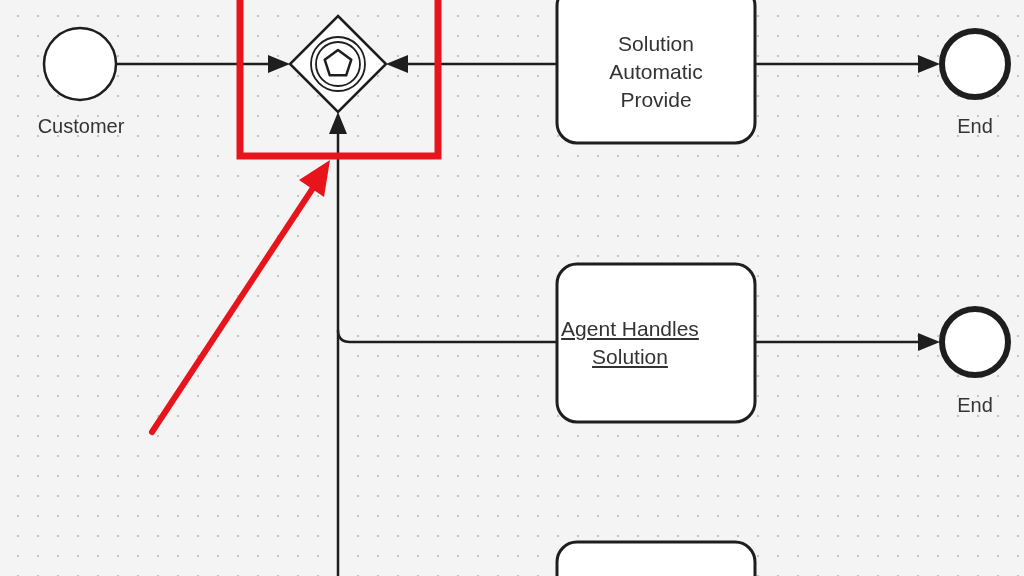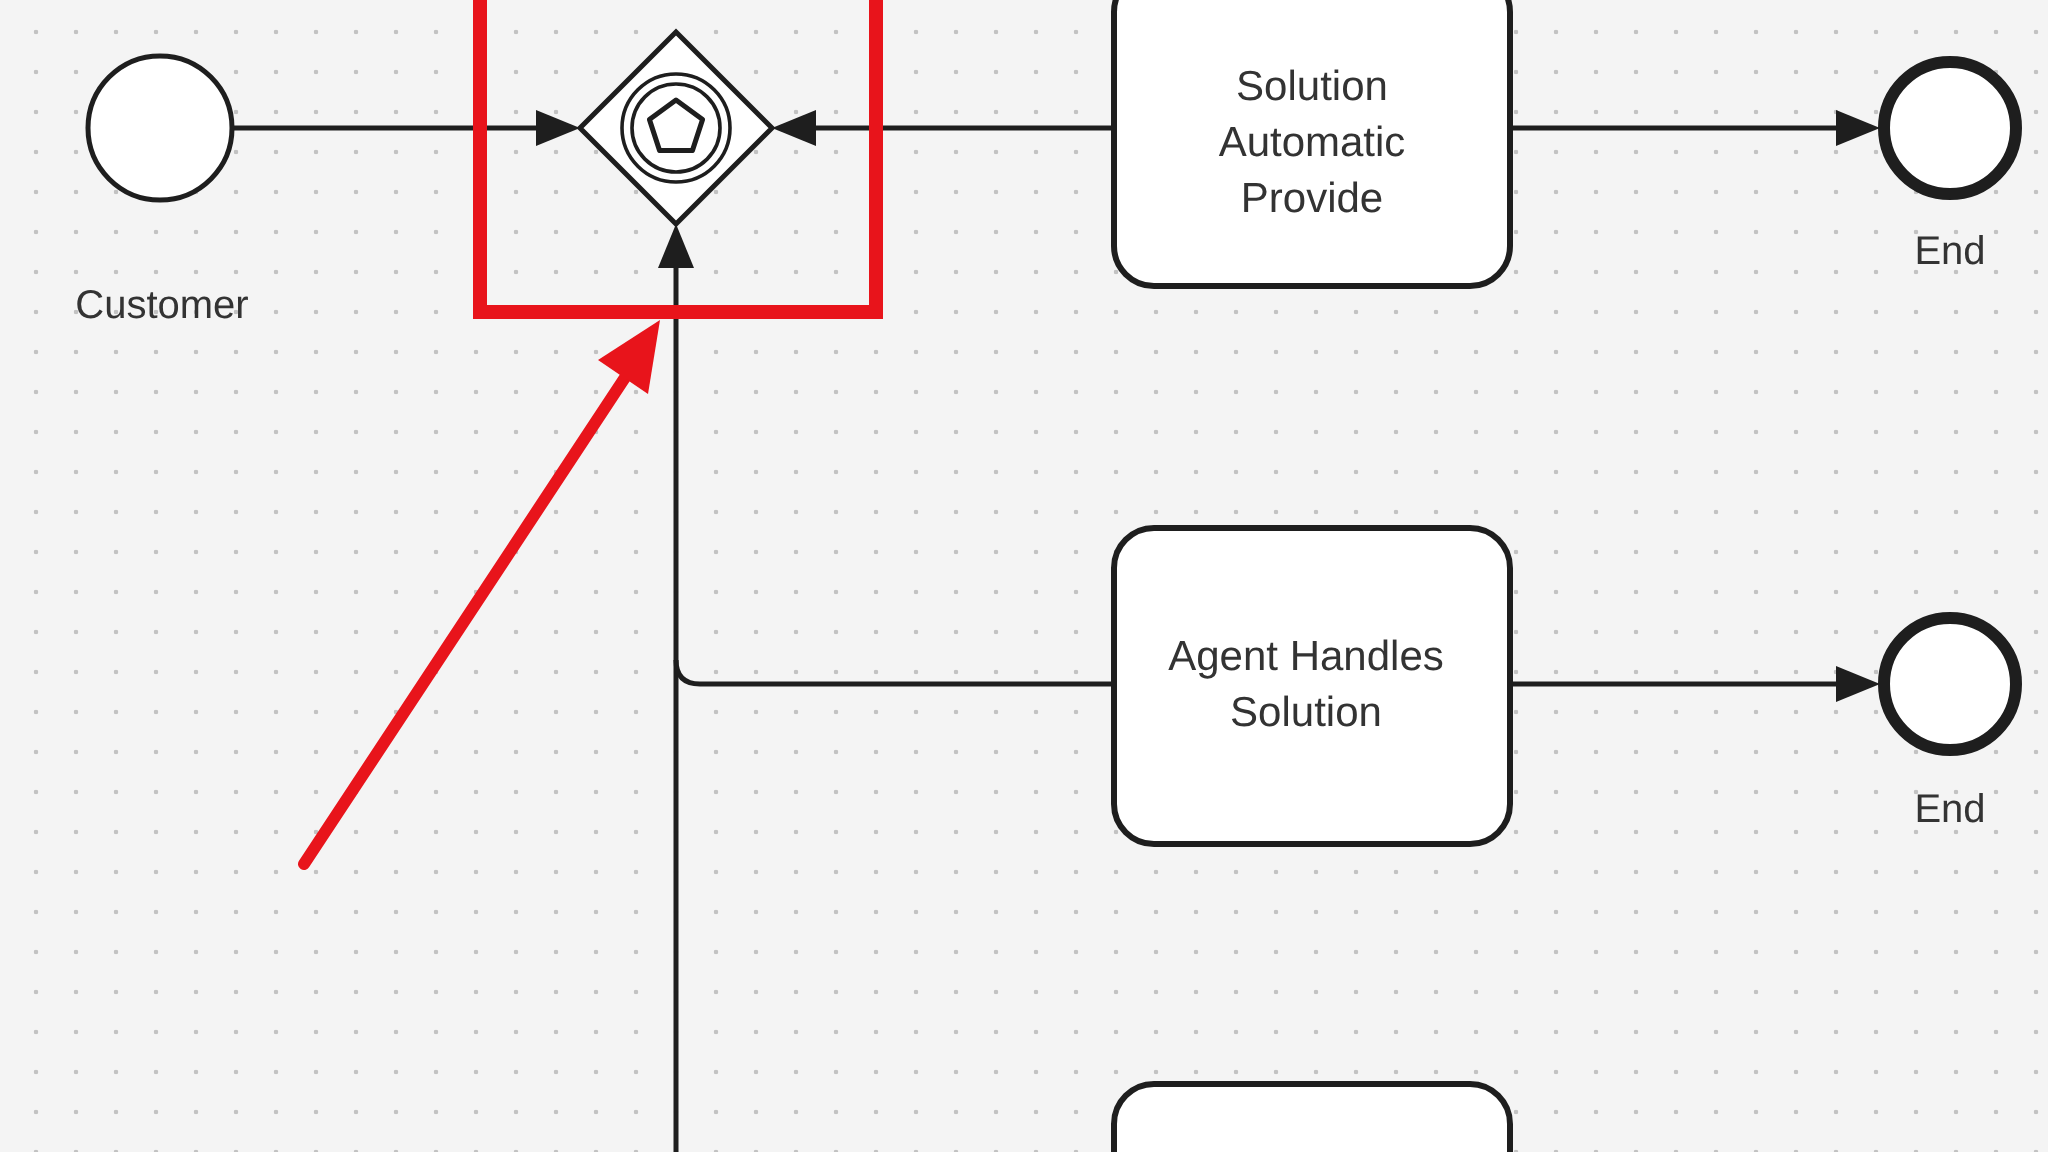--- a/index.html
+++ b/index.html
@@ -91,33 +91,33 @@
   <circle cx="975" cy="342" r="33" fill="#ffffff" stroke="#1e1e1e" stroke-width="6"></circle>
 
   <rect x="240" y="-10" width="198" height="166" fill="none" stroke="#e8141b" stroke-width="7"></rect>
 
   <g>
     <line x1="152" y1="432" x2="313" y2="188" stroke="#e8141b" stroke-width="6" stroke-linecap="round"></line>
     <path d="M299,180 L330,160 L324,197 Z" fill="#e8141b"></path>
   </g>
 </svg>
 
-<div class="label" style="left:0px; top:112px; width:162px;margin-top:27px;">
+<div class="label" style="left:0px; top:112px; width:162px;">
   <div>Customer</div>
 </div>
 
 <div class="task-label" style="left:557px; top:-14px; width:198px; height:157px; padding-top:14px; box-sizing:border-box;">
   <div>
     <div>Solution</div>
     <div>Automatic</div>
     <div>Provide</div>
   </div>
 </div>
 
-<div class="task-label" style="left:574px; top:264px; width:158px; height:158px;">
+<div class="task-label" style="left:551px; top:264px; width:158px; height:158px;text-decoration:underline;">
   <div>
     <div>Agent Handles</div>
     <div>Solution</div>
   </div>
 </div>
 
 <div class="label" style="left:935px; top:112px; width:80px;">End</div>
 <div class="label" style="left:935px; top:391px; width:80px;">End</div>
 
 </body></html>

